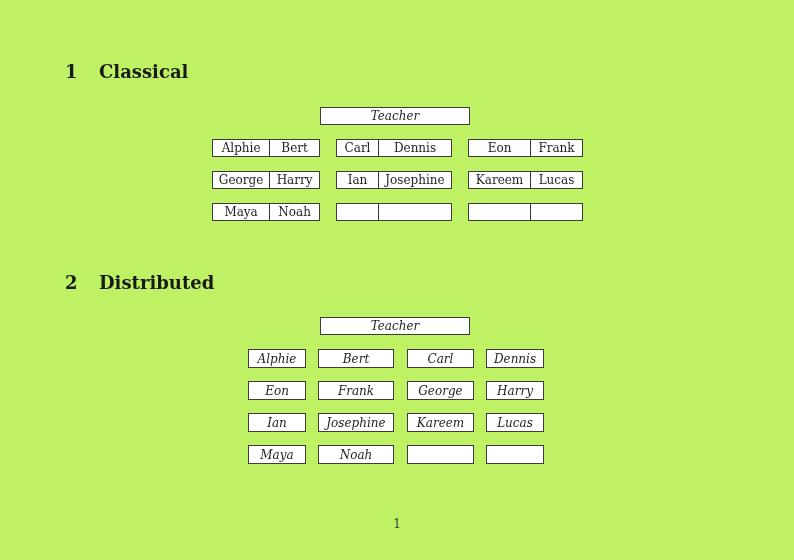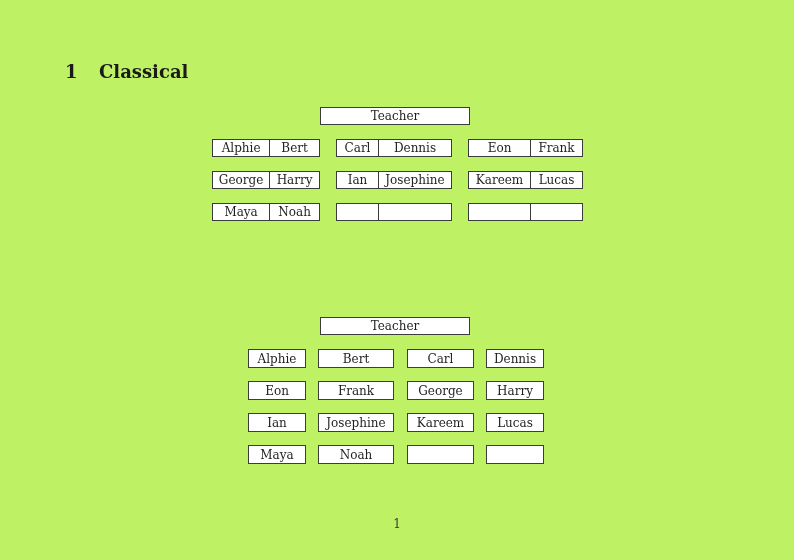--- a/index.html
+++ b/index.html
@@ -8,21 +8,21 @@
     font-family:"DejaVu Serif", serif;color:#1f1f1f;
   }
   .heading{
     position:absolute;left:65px;margin:0;font-size:18px;line-height:22px;
     font-weight:bold;color:#1a1a1a;white-space:nowrap;
   }
   .sec-num{display:inline-block;width:34px;}
   .box{
     position:absolute;height:18px;box-sizing:border-box;border:1px solid #3c3c3c;
     background:#fff;display:flex;align-items:center;justify-content:center;
-    font-size:12px;line-height:16px;white-space:nowrap;
+    font-size:12px;line-height:16px;white-space:nowrap;font-style:italic;
   }
   .seat-row4{height:19px;}
   .desk2{
     position:absolute;height:18px;box-sizing:border-box;border:1px solid #3c3c3c;
     background:#fff;display:flex;font-size:12px;line-height:16px;
   }
   .desk2 .cell{
     box-sizing:border-box;height:100%;display:flex;align-items:center;
     justify-content:center;white-space:nowrap;
   }
@@ -75,20 +75,23 @@
   </div>
   <div class="desk2" style="left:336px;top:203px;width:116px">
     <div class="cell" style="width:36%"></div>
     <div class="cell c2" style="width:64%"></div>
   </div>
   <div class="desk2" style="left:468px;top:203px;width:115px">
     <div class="cell" style="width:54%"></div>
     <div class="cell c2" style="width:46%"></div>
   </div>
 
+  <h2 class="heading" style="top:272px">
+    <span class="sec-num">2</span><span class="sec-title">Distributed</span>
+  </h2>
 
   <div class="box" style="left:320px;top:317px;width:150px">Teacher</div>
 
   <div class="box seat-row4" style="left:248px;top:349px;width:58px">Alphie</div>
   <div class="box seat-row4" style="left:318px;top:349px;width:76px">Bert</div>
   <div class="box seat-row4" style="left:407px;top:349px;width:67px">Carl</div>
   <div class="box seat-row4" style="left:486px;top:349px;width:58px">Dennis</div>
 
   <div class="box seat-row4" style="left:248px;top:381px;width:58px">Eon</div>
   <div class="box seat-row4" style="left:318px;top:381px;width:76px">Frank</div>

